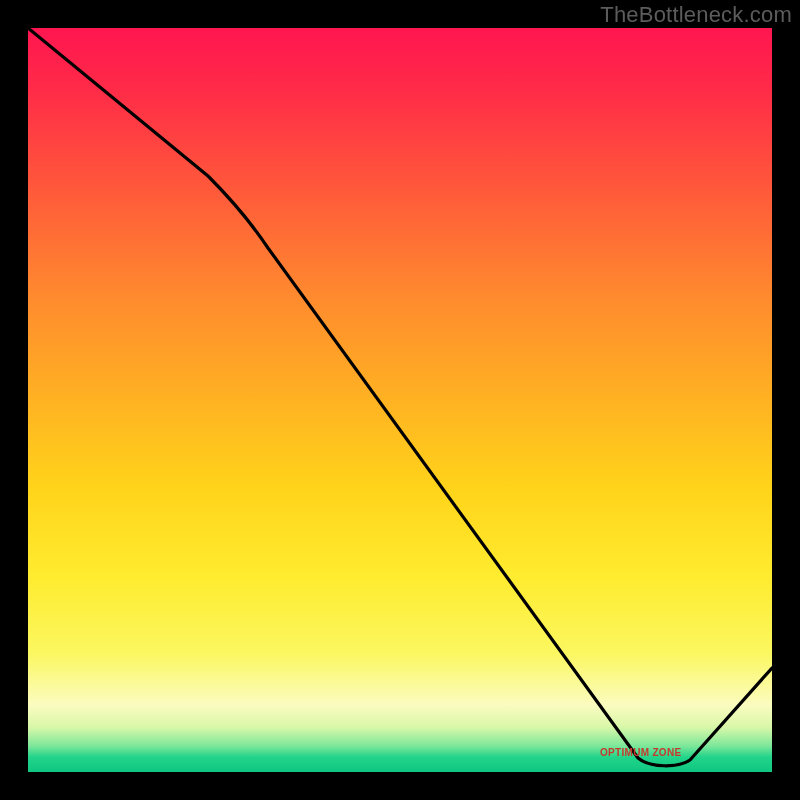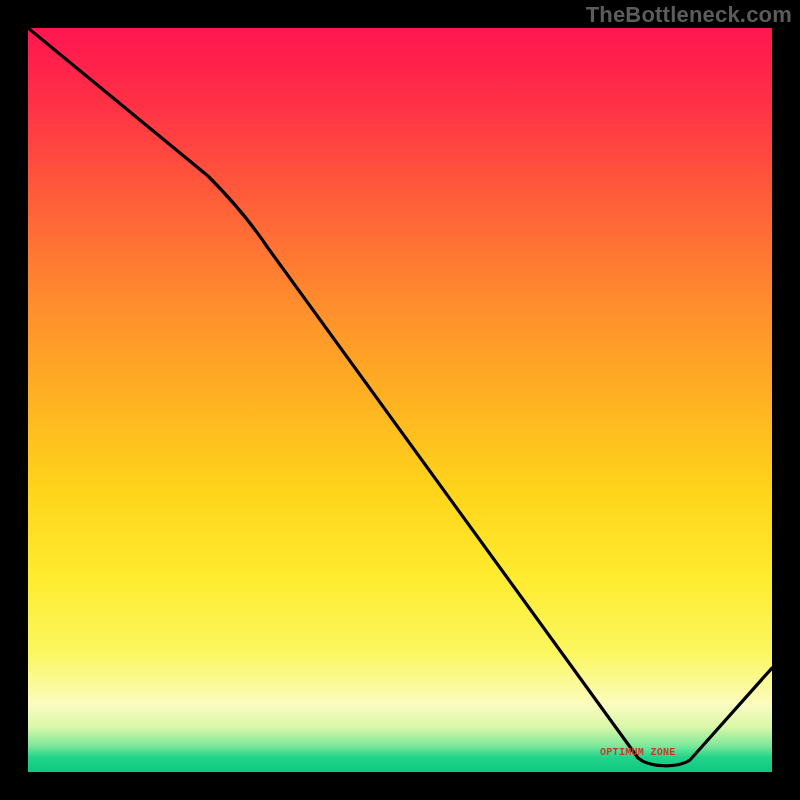--- a/index.html
+++ b/index.html
@@ -16,31 +16,30 @@
     width: 800px;
     height: 800px;
     background: #000;
   }
   .watermark {
     position: absolute;
     top: 2px;
     right: 8px;
     color: #5c5c5c;
     font-size: 22px;
-    font-weight: 700;
+    font-weight: 400;
     letter-spacing: 0.2px;
   }
   .plot-outer {
     position: absolute;
     left: 28px;
     top: 28px;
     width: 744px;
     height: 744px;
     background: #000;
-    font-family: Liberation Mono, monospace;
   }
   
   .plot-inner {
     position: absolute;
     left: 0;
     top: 0;
     width: 744px;
     height: 744px;
     
     background: linear-gradient(

